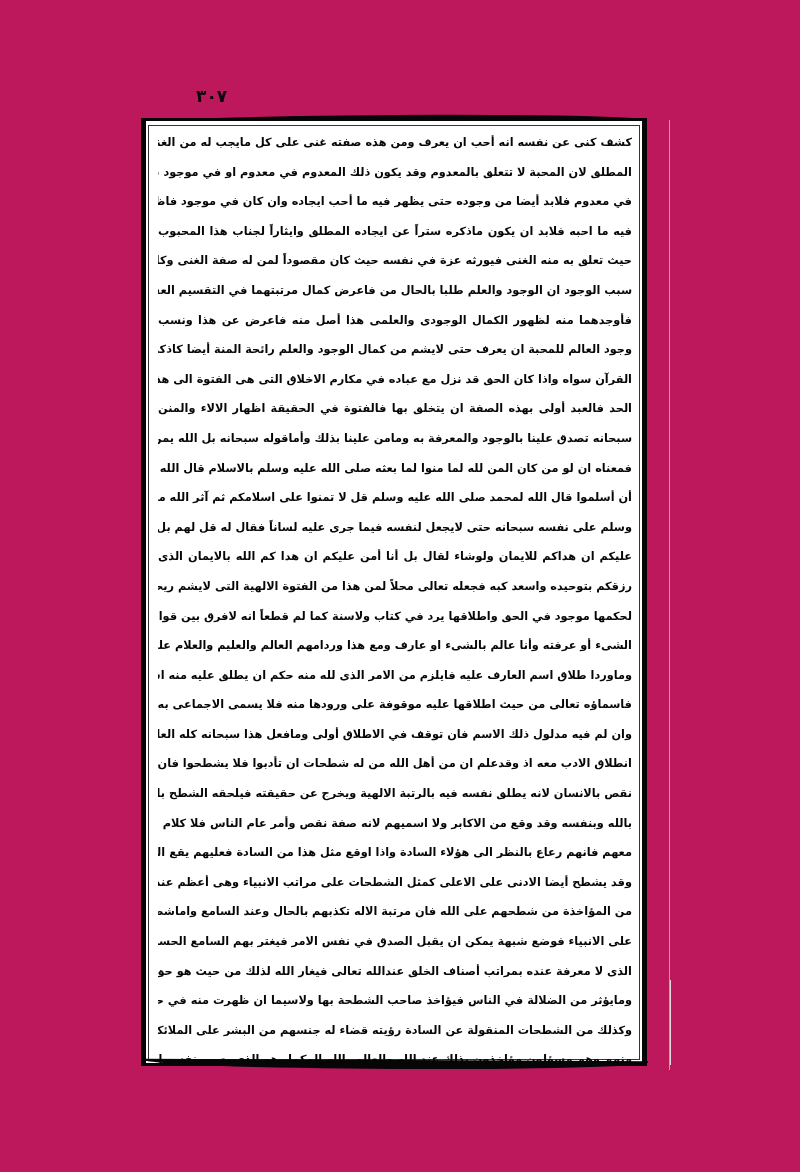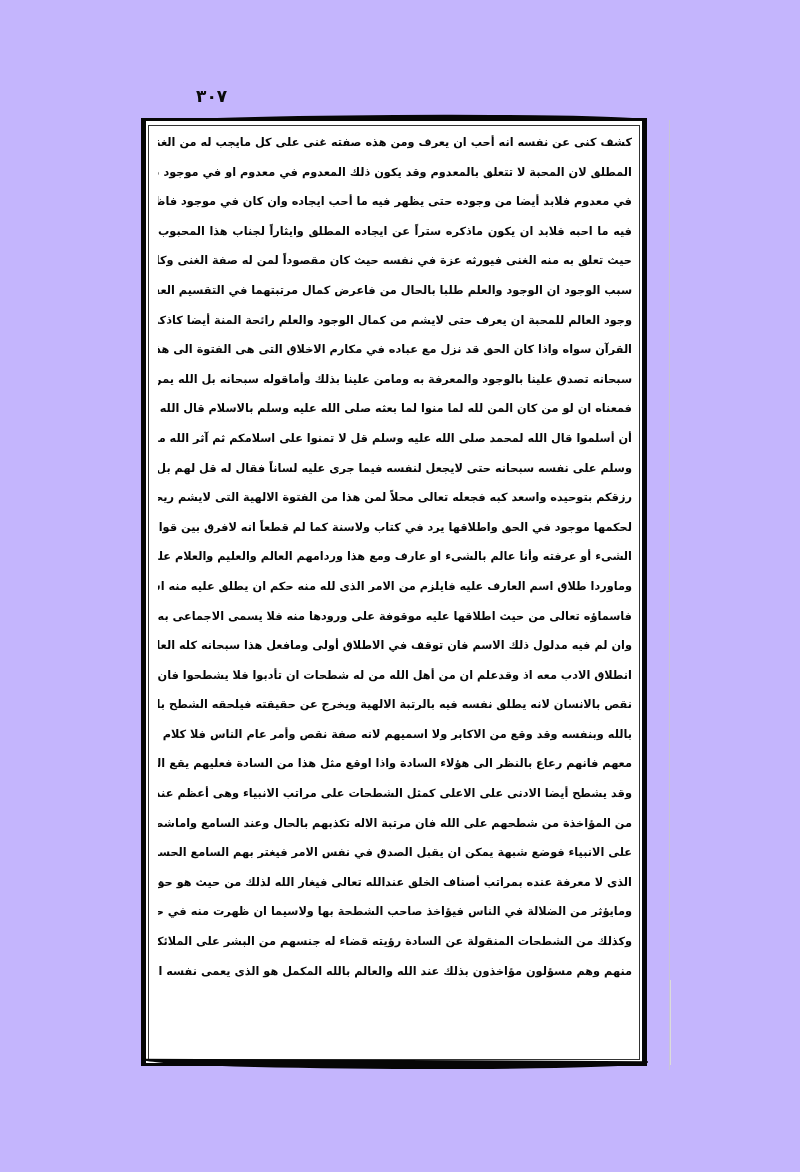--- a/index.html
+++ b/index.html
@@ -13,21 +13,21 @@
     height: 1172px;
     position: relative;
     overflow: hidden;
     font-family: "DejaVu Sans", sans-serif;
   }
 
   
   .page-sheet {
     position: absolute;
     inset: 0;
-    background: #c4b5fd;
+    background: #be185d;
   }
 
   
   .folio-number {
     position: absolute;
     top: 86px;
     left: 196px;
     font-family: "DejaVu Sans", sans-serif;
     font-size: 17px;
     font-weight: 700;
@@ -154,26 +154,29 @@
 
   <div class="frame-inner-rule"></div>
 
   <div class="text-block" id="text-block">
       <div class="text-line"><span>كشف كنى عن نفسه انه أحب ان يعرف ومن هذه صفته غنى على كل مايجب له من الغنى</span></div>
       <div class="text-line"><span>المطلق لان المحبة لا تتعلق بالمعدوم وقد يكون ذلك المعدوم في معدوم او في موجود فان كان</span></div>
       <div class="text-line"><span>في معدوم فلابد أيضا من وجوده حتى يظهر فيه ما أحب ايجاده وان كان في موجود فاظهر</span></div>
       <div class="text-line"><span>فيه ما احبه فلابد ان يكون ماذكره ستراً عن ايجاده المطلق وايثاراً لجناب هذا المحبوب</span></div>
       <div class="text-line"><span>حيث تعلق به منه الغنى فيورثه عزة في نفسه حيث كان مقصوداً لمن له صفة الغنى وكان</span></div>
       <div class="text-line"><span>سبب الوجود ان الوجود والعلم طلبا بالحال من فاعرض كمال مرتبتهما في التقسيم العقلى</span></div>
+      <div class="text-line"><span>فأوجدهما منه لظهور الكمال الوجودى والعلمى هذا أصل منه فاعرض عن هذا ونسب</span></div>
       <div class="text-line"><span>وجود العالم للمحبة ان يعرف حتى لايشم من كمال الوجود والعلم رائحة المنة أيضا كاذكر في</span></div>
       <div class="text-line"><span>القرآن سواه واذا كان الحق قد نزل مع عباده في مكارم الاخلاق التى هى الفتوة الى هذا</span></div>
+      <div class="text-line"><span>الحد فالعبد أولى بهذه الصفة ان يتخلق بها فالفتوة في الحقيقة اظهار الالاء والمنن</span></div>
       <div class="text-line"><span>سبحانه تصدق علينا بالوجود والمعرفة به ومامن علينا بذلك وأماقوله سبحانه بل الله يمن عليكم</span></div>
       <div class="text-line"><span>فمعناه ان لو من كان المن لله لما منوا لما بعثه صلى الله عليه وسلم بالاسلام قال الله يمنون عليك</span></div>
       <div class="text-line"><span>أن أسلموا قال الله لمحمد صلى الله عليه وسلم قل لا تمنوا على اسلامكم ثم آثر الله محمداً صلى الله عليه</span></div>
       <div class="text-line"><span>وسلم على نفسه سبحانه حتى لايجعل لنفسه فيما جرى عليه لساناً فقال له قل لهم بل الله يمن</span></div>
+      <div class="text-line"><span>عليكم ان هداكم للايمان ولوشاء لقال بل أنا أمن عليكم ان هدا كم الله بالايمان الذى</span></div>
       <div class="text-line"><span>رزقكم بتوحيده واسعد كبه فجعله تعالى محلاً لمن هذا من الفتوة الالهية التى لايشم ريحها</span></div>
       <div class="text-line"><span>لحكمها موجود في الحق واطلاقها يرد في كتاب ولاسنة كما لم قطعاً انه لافرق بين قواناعات</span></div>
       <div class="text-line"><span>الشىء أو عرفته وأنا عالم بالشىء او عارف ومع هذا وردامهم العالم والعليم والعلام عليه تعالى</span></div>
       <div class="text-line"><span>وماوردا طلاق اسم العارف عليه فايلزم من الامر الذى لله منه حكم ان يطلق عليه منه اسم</span></div>
       <div class="text-line"><span>فاسماؤه تعالى من حيث اطلاقها عليه موقوفة على ورودها منه فلا يسمى الاجماعى به نفسه</span></div>
       <div class="text-line"><span>وان لم فيه مدلول ذلك الاسم فان توقف في الاطلاق أولى ومافعل هذا سبحانه كله العلم</span></div>
       <div class="text-line"><span>انطلاق الادب معه اذ وقدعلم ان من أهل الله من له شطحات ان تأدبوا فلا يشطحوا فان الشطح</span></div>
       <div class="text-line"><span>نقص بالانسان لانه يطلق نفسه فيه بالرتبة الالهية ويخرج عن حقيقته فيلحقه الشطح بالجهل</span></div>
       <div class="text-line"><span>بالله وبنفسه وقد وقع من الاكابر ولا اسميهم لانه صفة نقص وأمر عام الناس فلا كلام لنا</span></div>
       <div class="text-line"><span>معهم فانهم رعاع بالنظر الى هؤلاء السادة واذا اوقع مثل هذا من السادة فعليهم يقع العتب منا</span></div>

